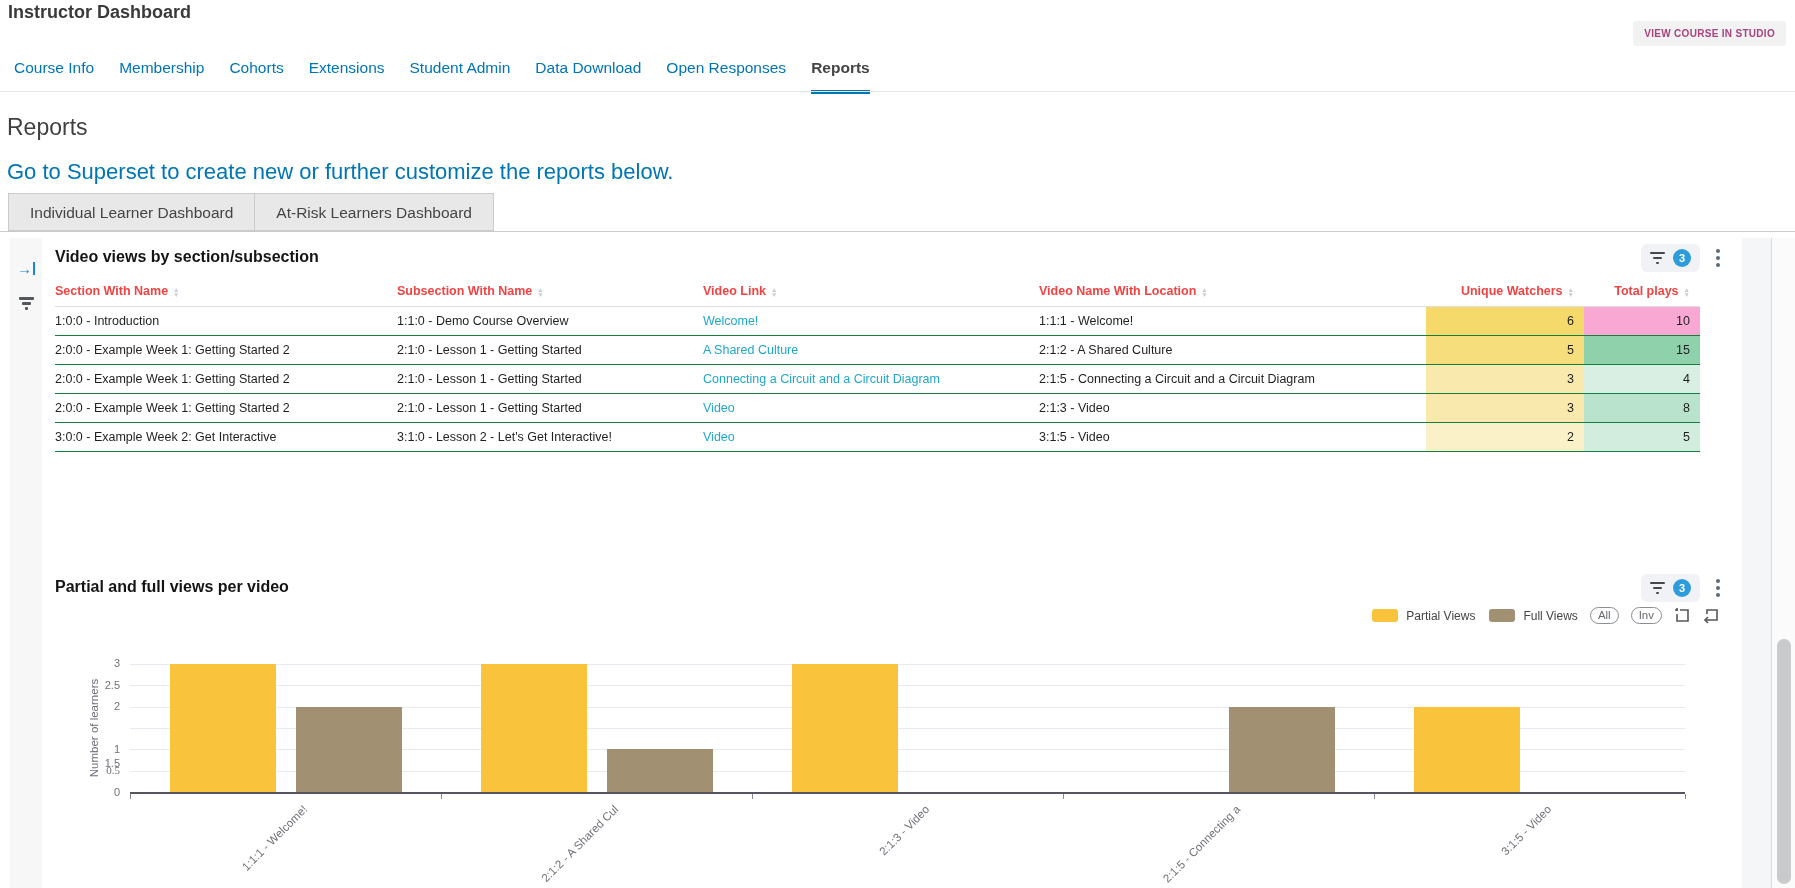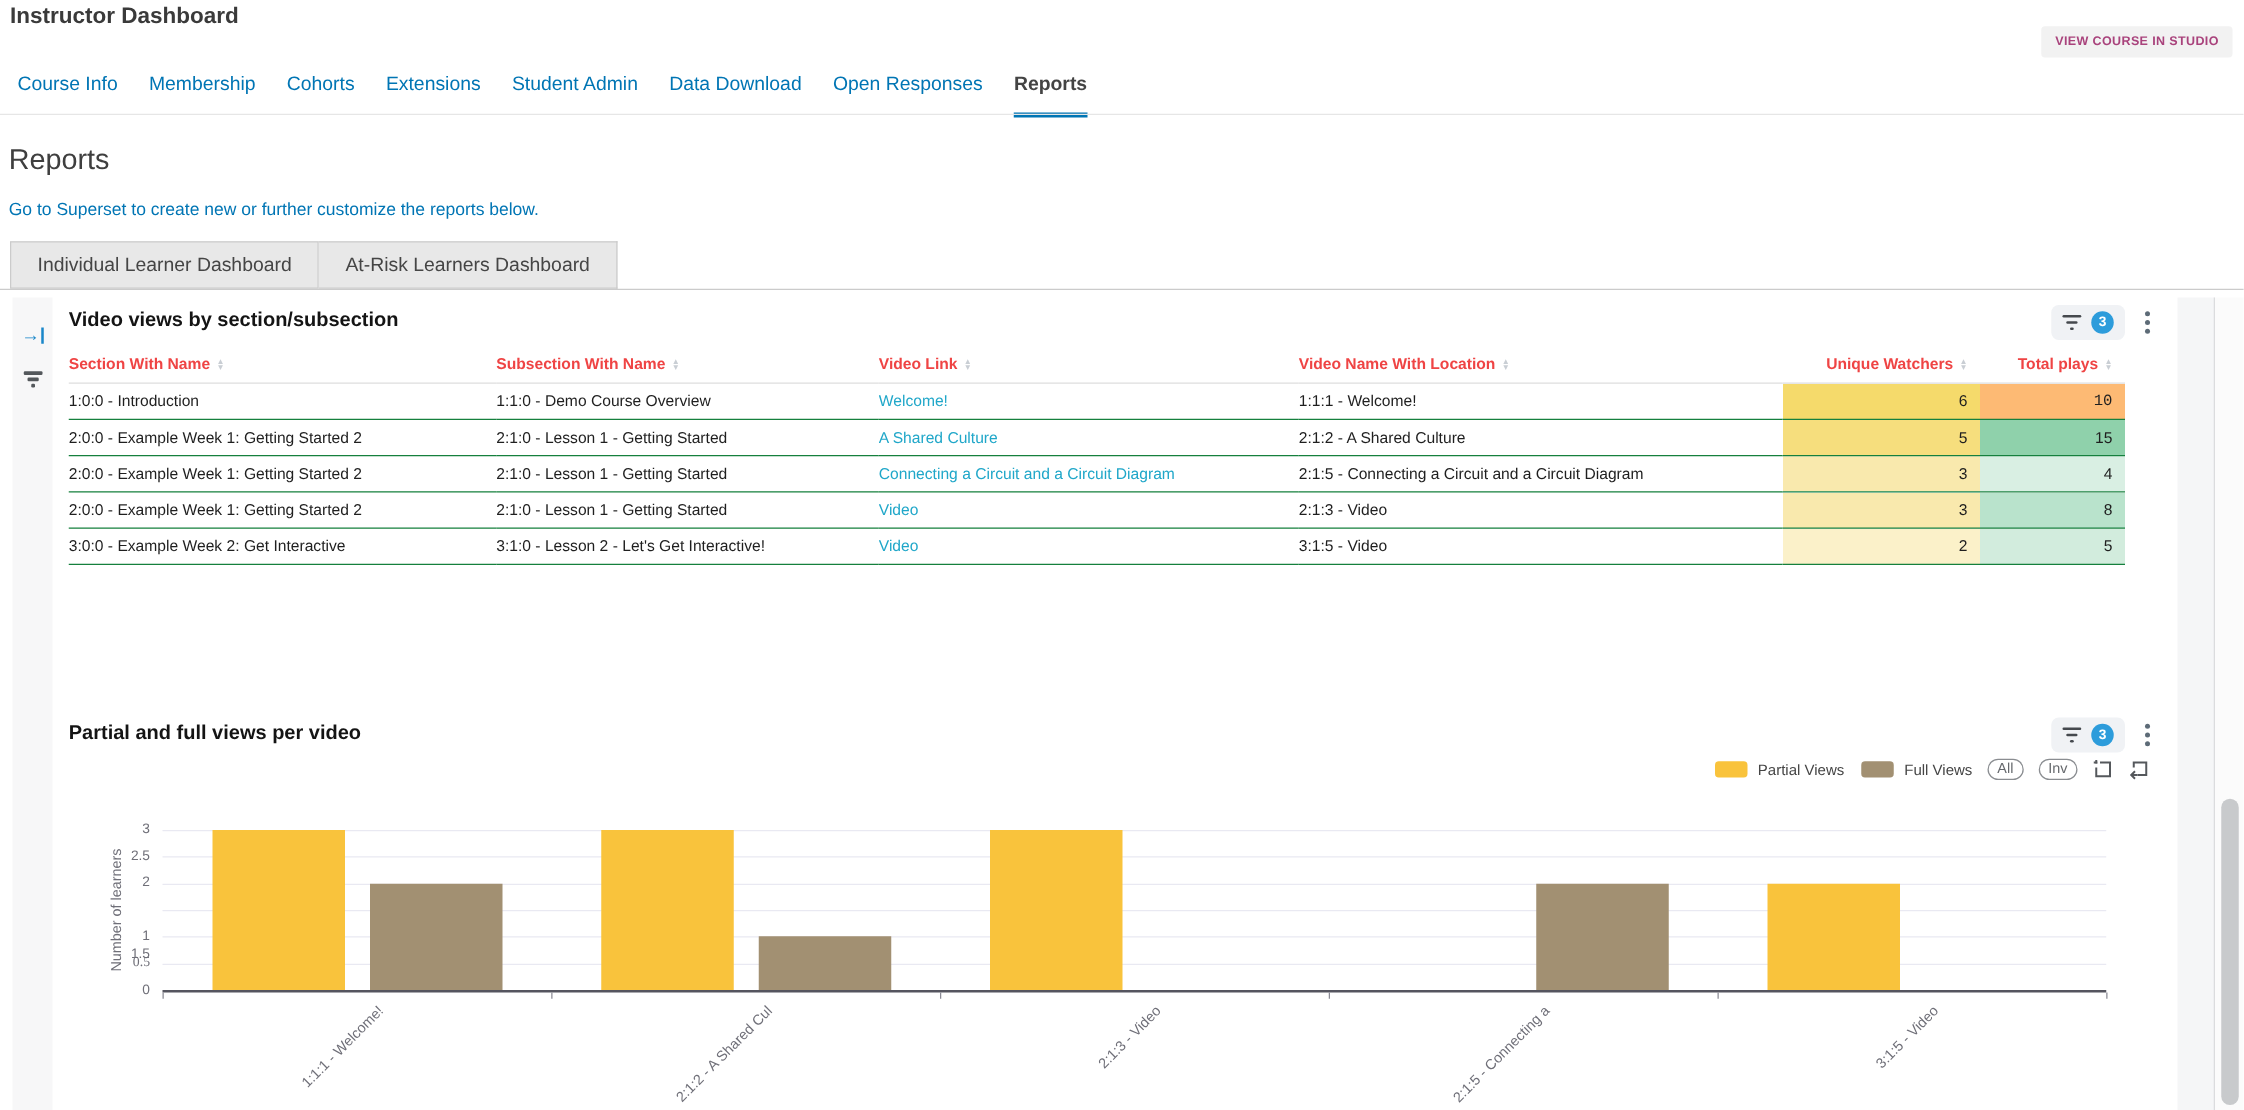--- a/index.html
+++ b/index.html
@@ -13,21 +13,21 @@
   .studio-btn {
     position:absolute; right:9px; top:21px; background:#f2f2f2; border:none; cursor:pointer;
     color:var(--studio,#a9437c); font-size:10px; font-weight:600; letter-spacing:.3px;
     padding:7px 11px; border-radius:3px; font-family:inherit;
   }
   .nav { position:absolute; left:14px; top:59px; display:flex; gap:25px; font-size:15.5px; }
   .nav-item { color:var(--accent,#0075b4); padding-bottom:13px; cursor:pointer; }
   .nav-item.active { color:#444; font-weight:700; border-bottom:4px solid var(--accent,#0075b4); }
   .nav-line { position:absolute; left:0; right:0; top:91px; border-top:1px solid #e6e6e6; }
   .h2 { position:absolute; left:7px; top:114px; font-size:23px; font-weight:400; color:#3f3f3f; }
-  .superset-link { position:absolute; left:7px; top:159px; font-size:14px; color:var(--accent,#0075b4); text-decoration:none; cursor:pointer;text-align:right; }
+  .superset-link { position:absolute; left:7px; top:159px; font-size:22px; color:var(--accent,#0075b4); text-decoration:none; cursor:pointer;text-align:right; }
   
   .subtabs { position:absolute; left:8px; top:193px; display:flex; z-index:3; }
   .subtab {
     height:38px; line-height:37px; padding:0 21px; font-size:15.5px; color:#454545;
     background:#e8e8e8; border:1px solid #cbcbcb; border-left:none; cursor:pointer; position:relative;
   }
   .subtab:first-child { border-left:1px solid #cbcbcb; }
   .subtab.active { background:#fff; }
   .subtab.active::after { content:''; position:absolute; left:0; right:0; bottom:-2px; height:3px; background:#fff; }
   
@@ -152,21 +152,21 @@
             <th class="num"><span>Total plays</span><span class="sort"></span></th>
           </tr>
         </thead>
       <tbody id="video-table-body">
           <tr>
             <td>1:0:0 - Introduction</td>
             <td>1:1:0 - Demo Course Overview</td>
             <td class="link"><a>Welcome!</a></td>
             <td>1:1:1 - Welcome!</td>
             <td class="num" style="background: rgb(245, 218, 107);">6</td>
-            <td class="num" style="background: #fdba74; font-family: Liberation Mono, monospace;">10</td>
+            <td class="num" style="background: #f9a8d4;">10</td>
           </tr>
           <tr>
             <td>2:0:0 - Example Week 1: Getting Started 2</td>
             <td>2:1:0 - Lesson 1 - Getting Started</td>
             <td class="link"><a>A Shared Culture</a></td>
             <td>2:1:2 - A Shared Culture</td>
             <td class="num" style="background: rgb(246, 222, 125);">5</td>
             <td class="num" style="background: rgb(143, 209, 171);">15</td>
           </tr>
           <tr>

